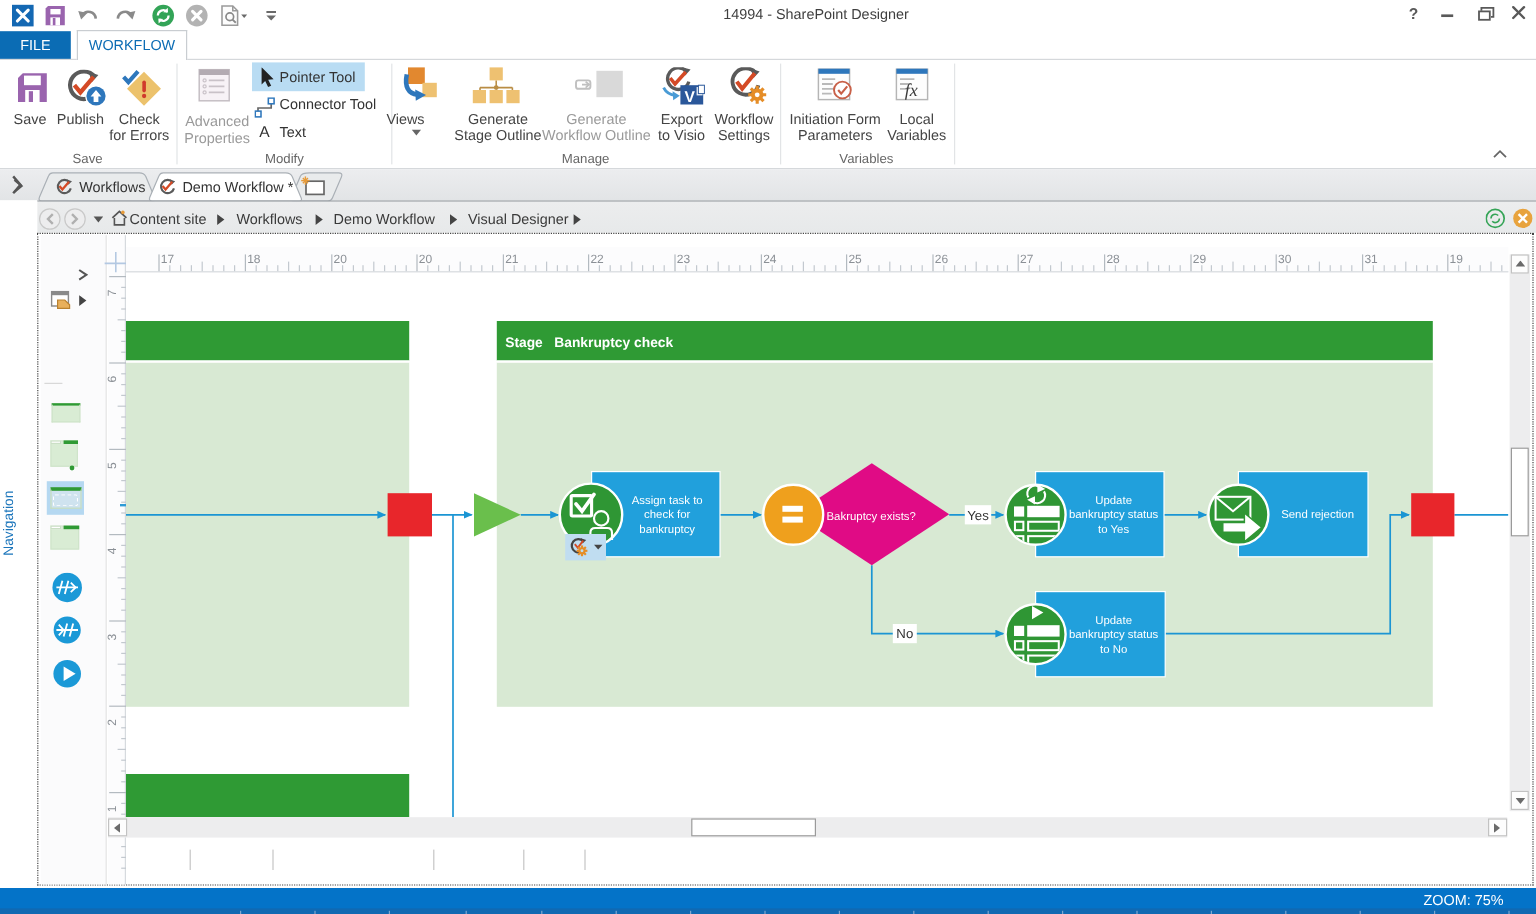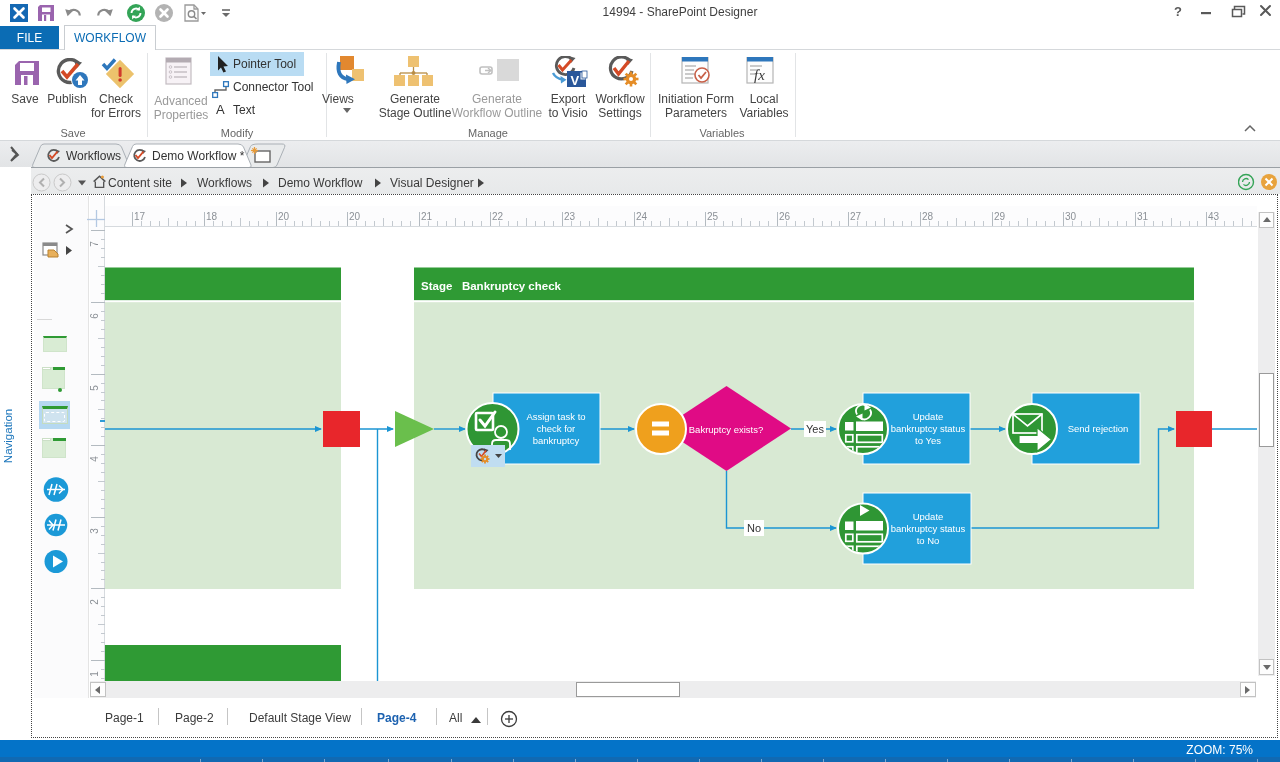--- a/index.html
+++ b/index.html
@@ -582,21 +582,21 @@
         <div class="abs" style="left:1030px;top:6px;width:1px;height:14px;background:#b3bac0;"></div>
         <div class="abs" style="left:1032px;top:5px;font-size:10px;color:#8b9096;">31</div>
         <div class="abs" style="left:1039px;top:15px;width:1px;height:5px;background:#c3c9cf;"></div>
         <div class="abs" style="left:1048px;top:15px;width:1px;height:5px;background:#c3c9cf;"></div>
         <div class="abs" style="left:1057px;top:15px;width:1px;height:5px;background:#c3c9cf;"></div>
         <div class="abs" style="left:1066px;top:12px;width:1px;height:8px;background:#c3c9cf;"></div>
         <div class="abs" style="left:1075px;top:15px;width:1px;height:5px;background:#c3c9cf;"></div>
         <div class="abs" style="left:1084px;top:15px;width:1px;height:5px;background:#c3c9cf;"></div>
         <div class="abs" style="left:1092px;top:15px;width:1px;height:5px;background:#c3c9cf;"></div>
         <div class="abs" style="left:1101px;top:6px;width:1px;height:14px;background:#b3bac0;"></div>
-        <div class="abs" style="left:1103px;top:5px;font-size:10px;color:#8b9096;">43</div>
+        <div class="abs" style="left:1103px;top:5px;font-size:10px;color:#8b9096;">19</div>
         <div class="abs" style="left:1110px;top:15px;width:1px;height:5px;background:#c3c9cf;"></div>
         <div class="abs" style="left:1119px;top:15px;width:1px;height:5px;background:#c3c9cf;"></div>
         <div class="abs" style="left:1128px;top:15px;width:1px;height:5px;background:#c3c9cf;"></div>
         <div class="abs" style="left:1137px;top:12px;width:1px;height:8px;background:#c3c9cf;"></div>
         <div class="abs" style="left:1146px;top:15px;width:1px;height:5px;background:#c3c9cf;"></div>
       </div>
       <svg class="abs" style="left:53px;top:14px;" width="18" height="17">
         <line x1="0" y1="9.5" x2="18" y2="9.5" stroke="#b3c8e2" stroke-width="1.3"></line>
         <line x1="9.5" y1="0" x2="9.5" y2="17" stroke="#b3c8e2" stroke-width="1.3"></line>
       </svg>
@@ -749,35 +749,20 @@
   <svg class="abs" style="left:5px;top:5px;" width="6" height="8">
           <path d="M5 0 L0 4 L5 8 Z" fill="#6a6a6a"></path>
         </svg>
   <div class="abs" style="left:486px;top:1px;width:104px;height:15px;background:#fff;border:1px solid #9a9a9a;"></div>
   <div class="abs" style="left:1150px;top:1px;width:16px;height:15px;background:#fdfdfd;border:1px solid #c2c2c2;"></div>
   <svg class="abs" style="left:1155px;top:5px;" width="6" height="8">
           <path d="M0 0 L5 4 L0 8 Z" fill="#6a6a6a"></path>
         </svg>
 </div>
 
-<div class="abs" style="left:0;top:502px;width:1243px;height:39px;background:#fff;font-size:12px;color:#3b3b3b;">
-  <div class="abs" style="left:71px;top:13px;">Page-1</div>
-  <div class="abs" style="left:141px;top:13px;">Page-2</div>
-  <div class="abs" style="left:215px;top:13px;">Default Stage View</div>
-  <div class="abs" style="left:343px;top:13px;color:#1d62b0;font-weight:bold;">Page-4</div>
-  <div class="abs" style="left:415px;top:13px;">All</div>
-  <svg class="abs" style="left:437px;top:19px;" width="10" height="7">
-          <path d="M0 6 L5 0 L10 6 Z" fill="#3b3b3b"></path>
-        </svg>
-  <svg class="abs" style="left:466px;top:12px;" width="18" height="18" viewBox="0 0 18 18">
-    <circle cx="9" cy="9" r="7.5" fill="none" stroke="#3b3b3b" stroke-width="1.3"></circle>
-    <line x1="9" y1="5" x2="9" y2="13" stroke="#3b3b3b" stroke-width="1.3"></line>
-    <line x1="5" y1="9" x2="13" y2="9" stroke="#3b3b3b" stroke-width="1.3"></line>
-  </svg>
-</div>
 <div class="abs" style="left:124px;top:512px;width:1px;height:17px;background:#c5c5c5;"></div>
       <div class="abs" style="left:193px;top:512px;width:1px;height:17px;background:#c5c5c5;"></div>
       <div class="abs" style="left:327px;top:512px;width:1px;height:17px;background:#c5c5c5;"></div>
       <div class="abs" style="left:402px;top:512px;width:1px;height:17px;background:#c5c5c5;"></div>
       <div class="abs" style="left:453px;top:512px;width:1px;height:17px;background:#c5c5c5;"></div>
     </div>
   </div>
 <div class="abs" style="left:0;top:740px;width:1280px;height:19px;background:#0473c8;">
   <div class="abs" style="right:27px;top:3px;font-size:12px;color:#fff;">ZOOM: 75%</div>
 </div>

